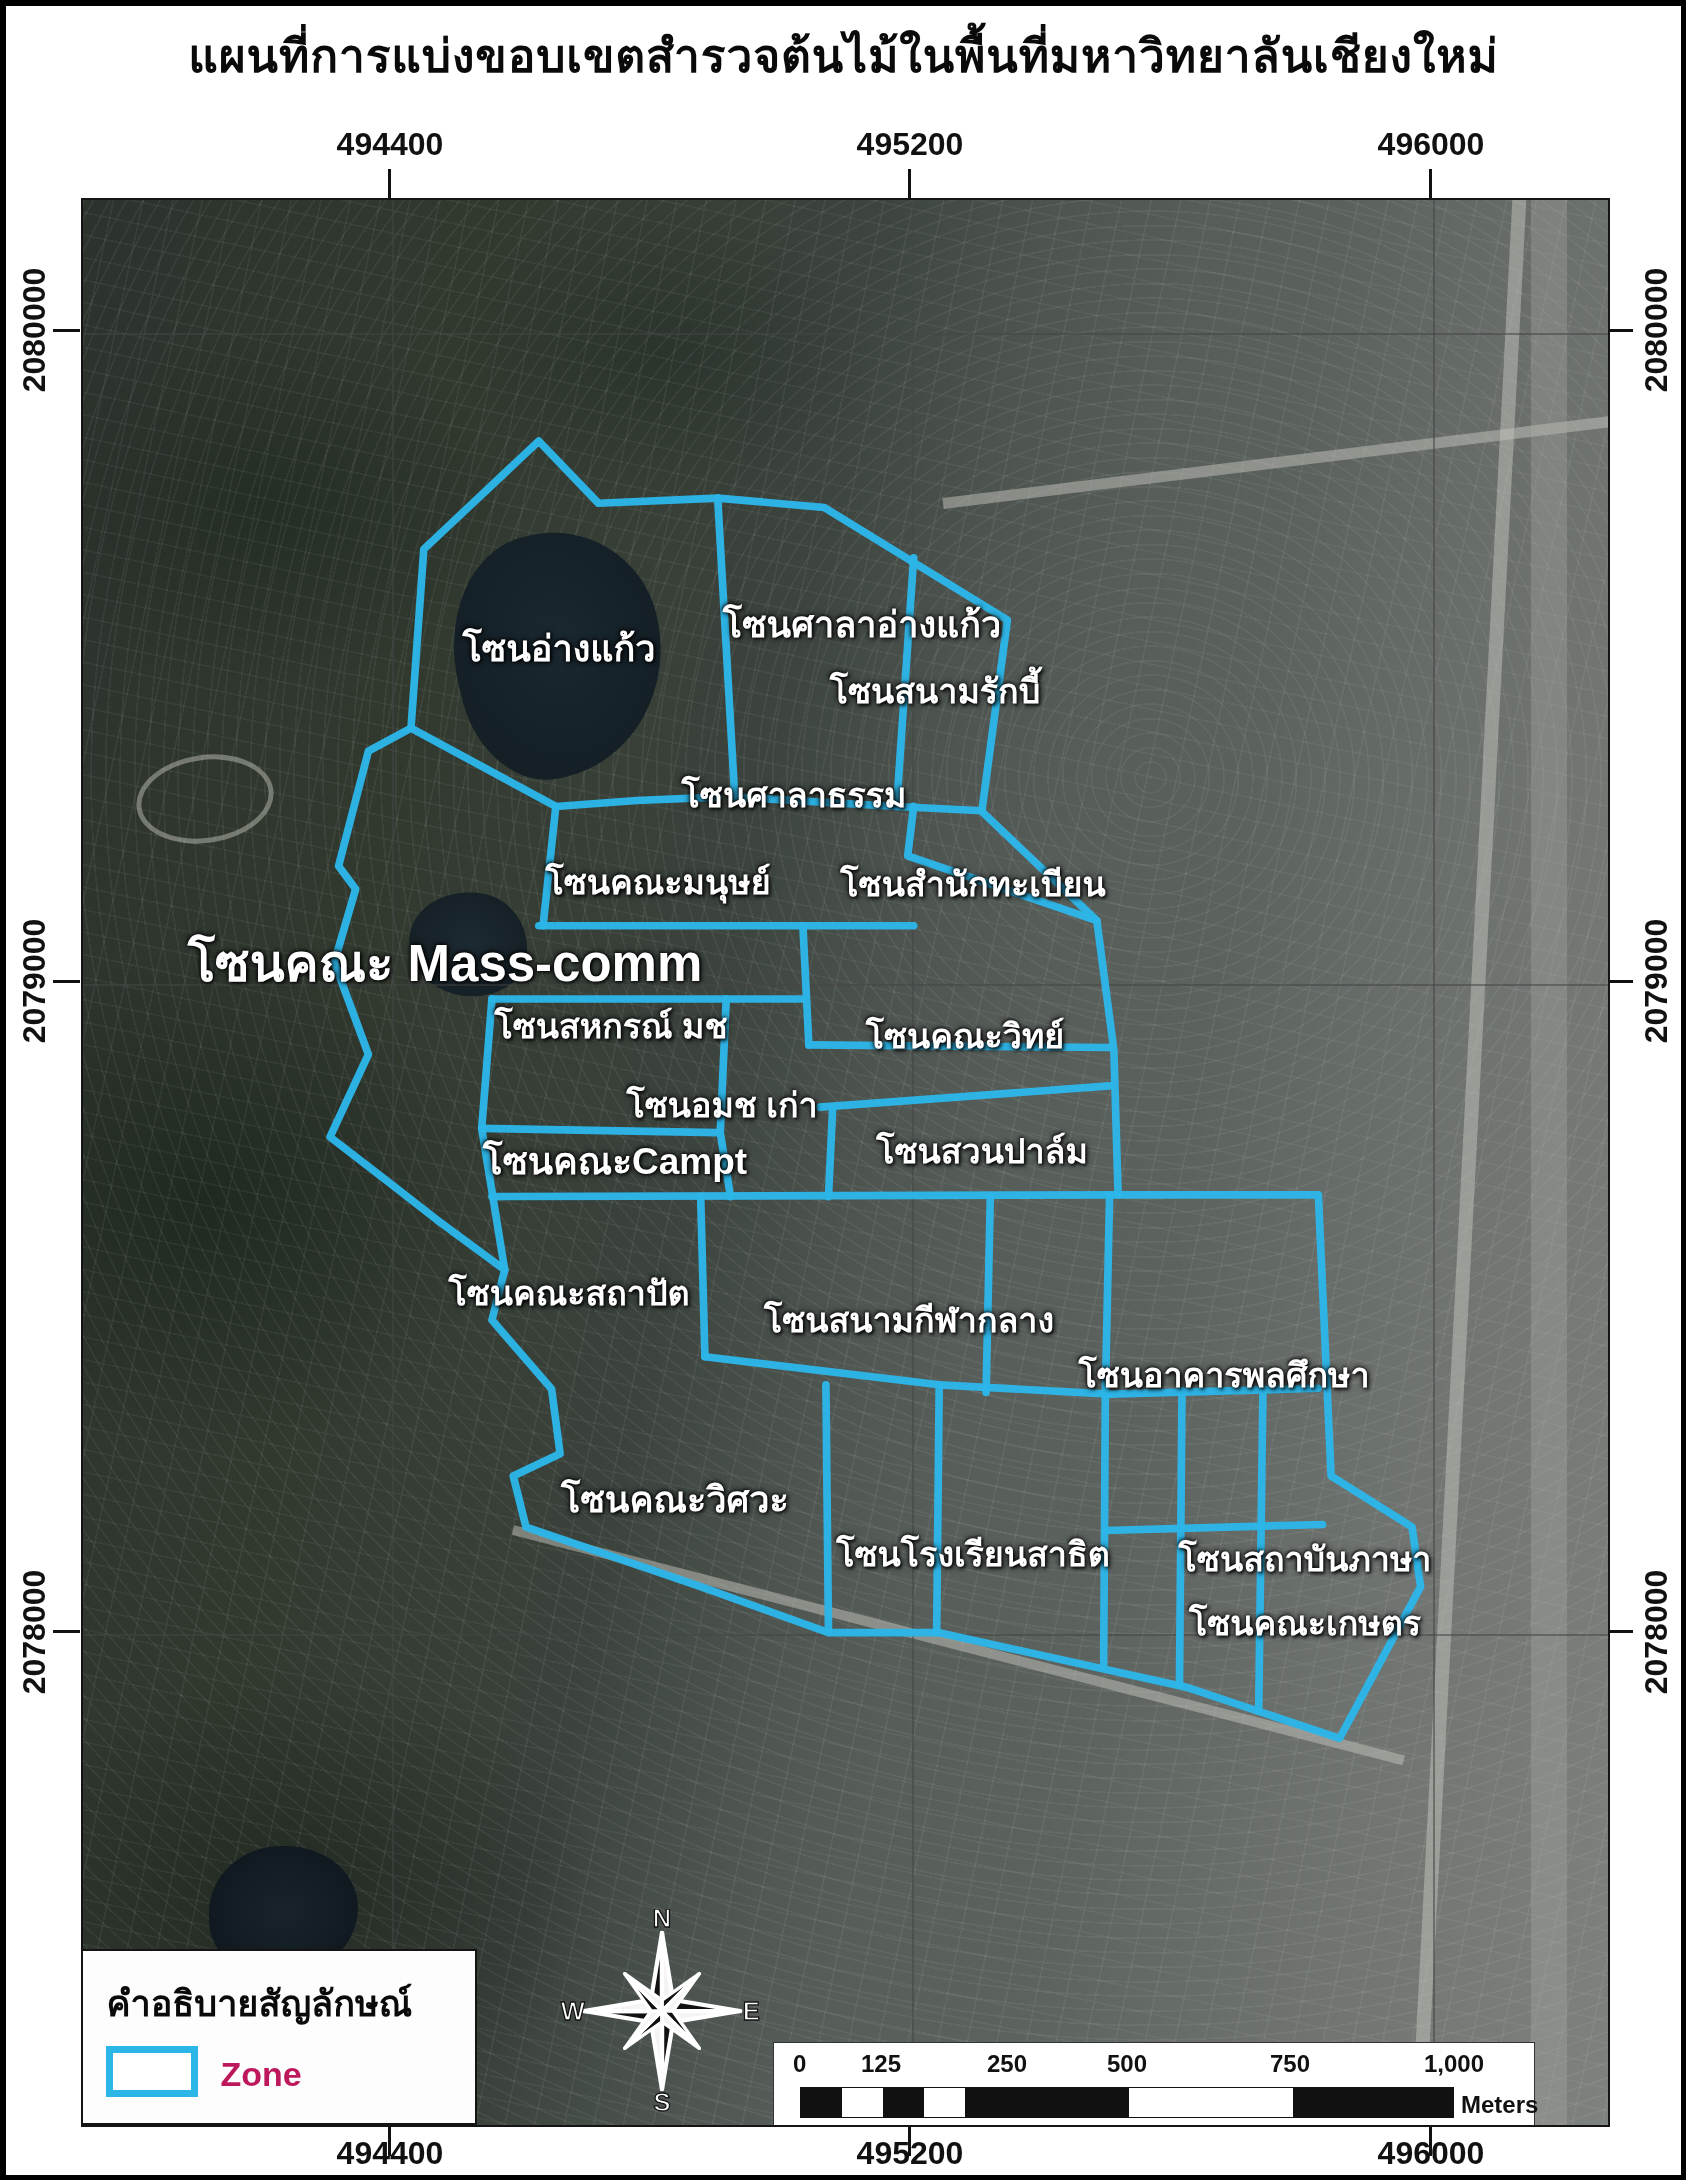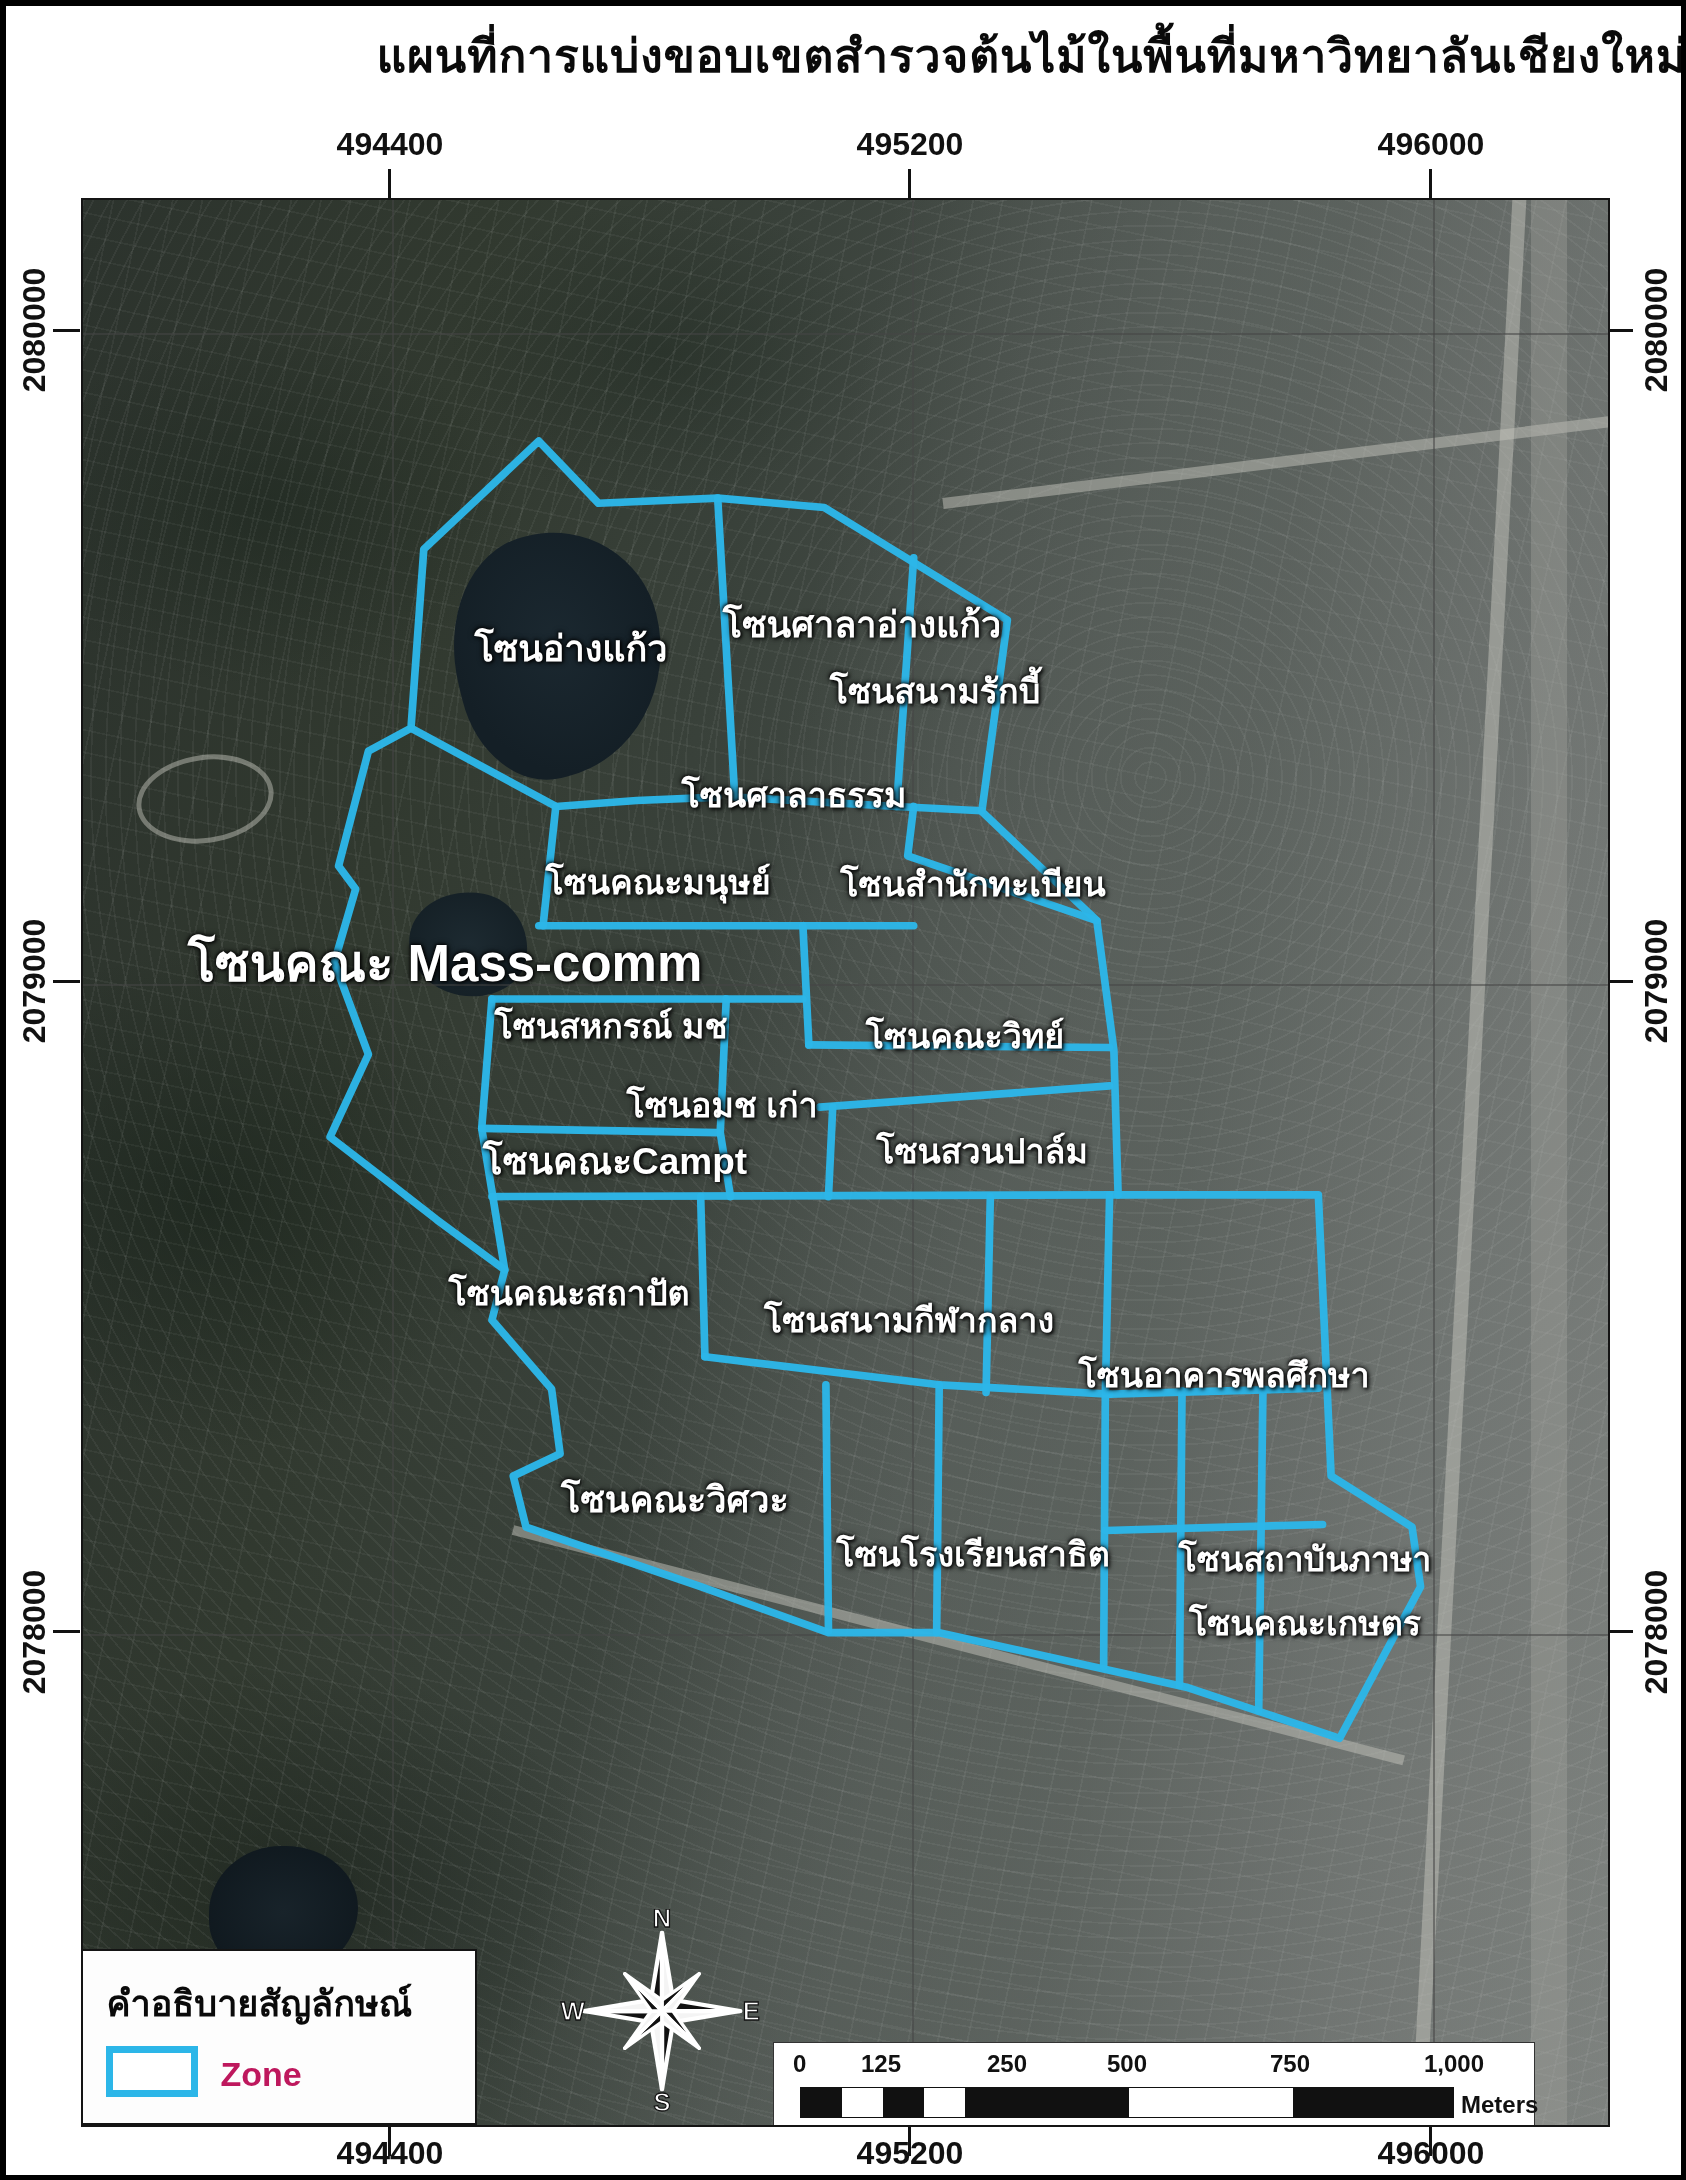--- a/index.html
+++ b/index.html
@@ -2,21 +2,21 @@
 <html style="font-size:13.6px"><head>
 <meta charset="utf-8">
 <style>
   html,body{margin:0;padding:0;}
   body{
     width:1687px;height:2181px;position:relative;background:#ffffff;
     font-family:"Liberation Sans","DejaVu Sans",sans-serif;overflow:hidden;
   }
   .outer-border{position:absolute;inset:0;border:6.8px solid #000;pointer-events:none;z-index:60;}
   .map-title{
-    position:absolute;top:19px;left:0;width:100%;text-align:right;
+    position:absolute;top:19px;left:0;width:100%;text-align:center;
     font-size:46px;font-weight:bold;color:#0a0a0a;letter-spacing:0.9px;
   }
   
   .coord{position:absolute;font-size:32px;font-weight:bold;color:#111;white-space:nowrap;}
   .coord.topl{transform:translate(-50%,0);}
   .coord.botl{transform:translate(-50%,0);}
   .coord.left{transform:translate(-50%,-50%) rotate(-90deg);}
   .coord.right{transform:translate(-50%,-50%) rotate(-90deg);}
   .tick{position:absolute;background:#111;}
   .tick.v{width:3.4px;height:29px;}
@@ -151,21 +151,21 @@
     <path d="M1065,1170 L1060,1400"></path>
     <path d="M872,1391 L875,1680"></path>
     <path d="M1005,1391 L1002,1682"></path>
     <path d="M1205,1402 L1450,1395"></path>
     <path d="M1290,1398 L1287,1744"></path>
     <path d="M1385,1396 L1380,1774"></path>
     <path d="M1200,1562 L1455,1555"></path>
   </svg>
 
   <div id="zone-labels">
-      <div class="zone-label" style="left: 488px; top: 448px; font-size: 36px;">โซนอ่างแก้ว</div>
+      <div class="zone-label" style="left: 476px; top: 448px; font-size: 36px;">โซนอ่างแก้ว</div>
       <div class="zone-label" style="left: 779px; top: 424px; font-size: 36px;">โซนศาลาอ่างแก้ว</div>
       <div class="zone-label" style="left: 852px; top: 491px; font-size: 34px;">โซนสนามรักบี้</div>
       <div class="zone-label" style="left: 711px; top: 595px; font-size: 34px;">โซนศาลาธรรม</div>
       <div class="zone-label" style="left: 575px; top: 682px; font-size: 34px;">โซนคณะมนุษย์</div>
       <div class="zone-label" style="left: 890px; top: 684px; font-size: 34px;">โซนสำนักทะเบียน</div>
       <div class="zone-label" style="left: 362px; top: 762px; font-size: 51px;">โซนคณะ Mass-comm</div>
       <div class="zone-label" style="left: 528px; top: 826px; font-size: 34px;">โซนสหกรณ์ มช</div>
       <div class="zone-label" style="left: 882px; top: 836px; font-size: 34px;">โซนคณะวิทย์</div>
       <div class="zone-label" style="left: 639px; top: 905px; font-size: 34px;">โซนอมช เก่า</div>
       <div class="zone-label" style="left: 899px; top: 951px; font-size: 34px;">โซนสวนปาล์ม</div>

